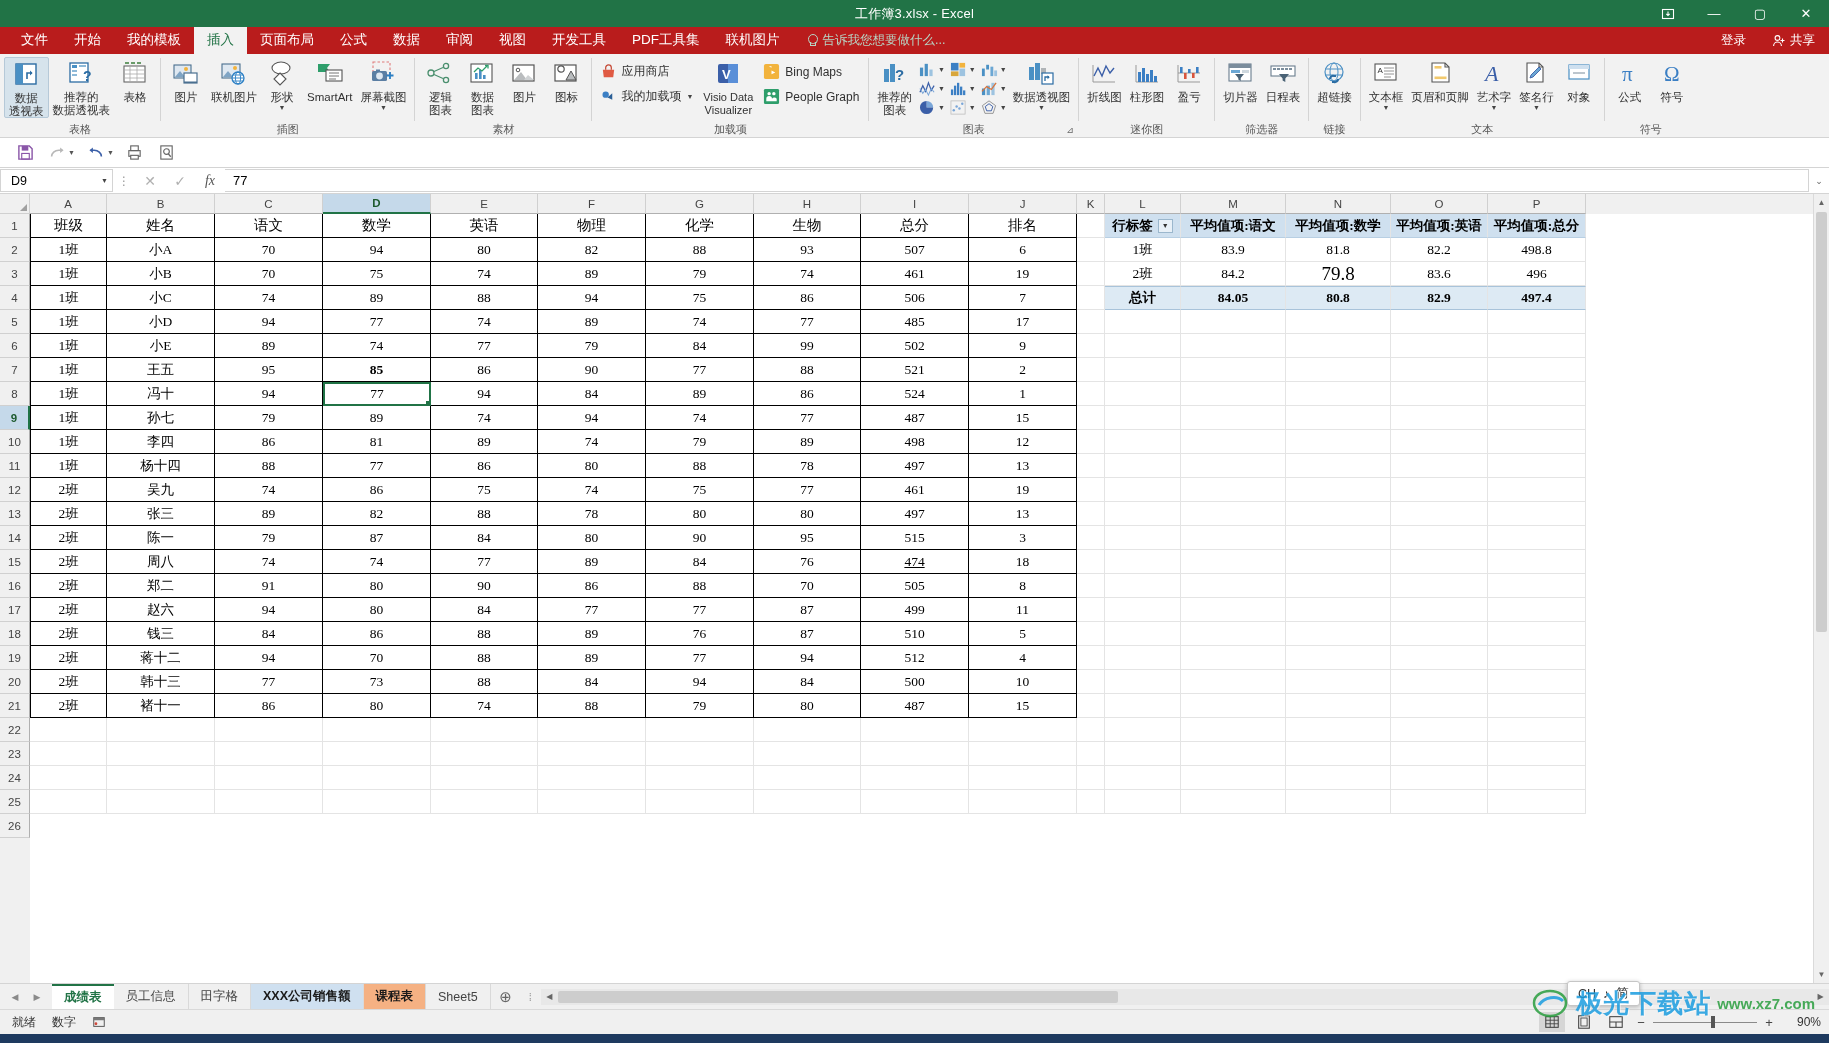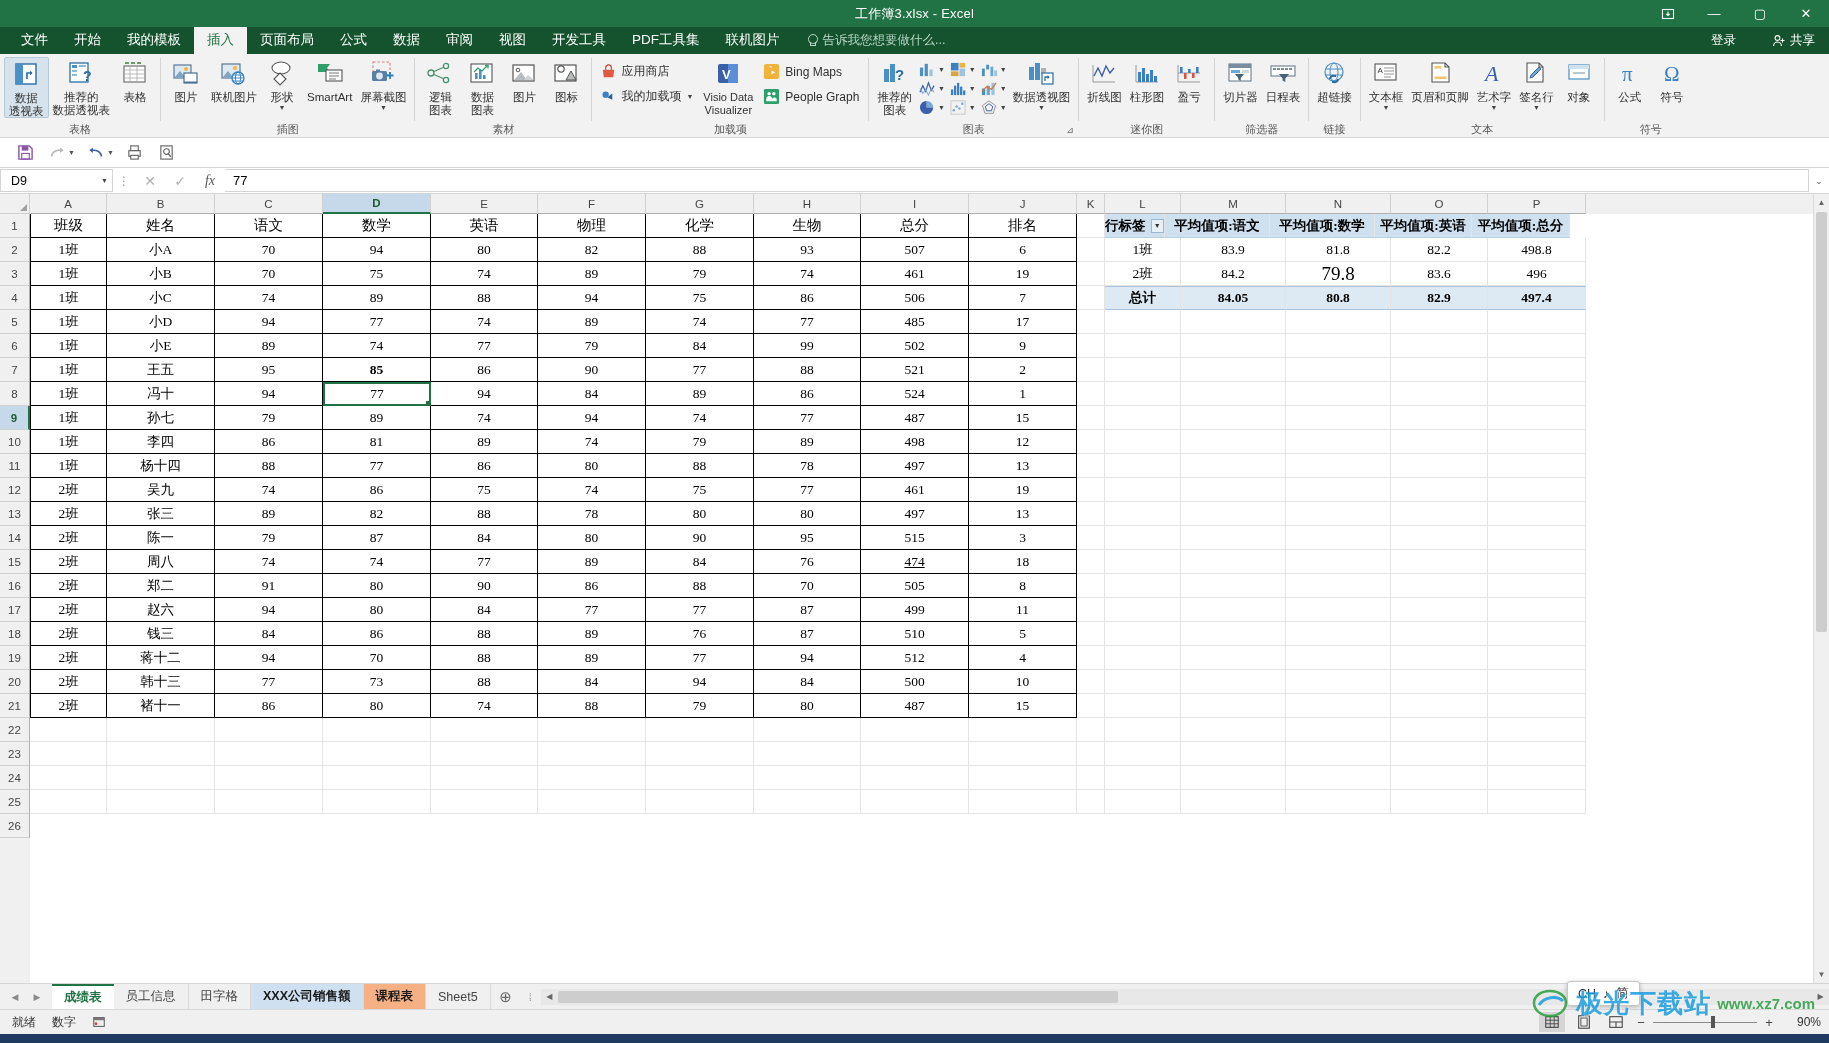--- a/index.html
+++ b/index.html
@@ -16,21 +16,21 @@
     display: flex; align-items: center; justify-content: center;
   }
   .title-text { color: #fff; font-size: 13px; letter-spacing: .2px; }
   .win-ctrls { position: absolute; right: 0; top: 0; height: 27px; display: flex; }
   .win-btn {
     width: 46px; height: 27px; display: flex; align-items: center; justify-content: center;
     color: #fff; font-size: 13px;
   }
   
   .tabstrip {
-    height: 27px; background: #14532d; display: flex; align-items: flex-end;
+    height: 27px; background: #b91c1c; display: flex; align-items: flex-end;
     position: relative; padding-left: 8px;
   }
   .tab {
     color: #fff; font-size: 13.5px; padding: 4px 13px 6px; height: 27px;
     display: flex; align-items: center; white-space: nowrap; cursor: default;
   }
   .tab.active { background: #f2f2f2; color: #217346; }
   .tell-me {
     display: flex; align-items: center; gap: 5px; color: #b7d5c5;
     font-size: 12.5px; padding-left: 14px; height: 27px;
@@ -38,21 +38,21 @@
   .bulb { width: 11px; height: 13px; display: inline-block; position: relative; }
   .bulb:before {
     content: ""; position: absolute; left: 1px; top: 0; width: 8px; height: 8px;
     border: 1.3px solid #b7d5c5; border-radius: 50% 50% 45% 45%;
   }
   .bulb:after {
     content: ""; position: absolute; left: 3px; bottom: 1px; width: 4px; height: 3px;
     border-bottom: 1.3px solid #b7d5c5; border-left: 1.3px solid #b7d5c5; border-right: 1.3px solid #b7d5c5;
   }
   .acct-row {
-    position: absolute; right: 4px; bottom: 2px; display: flex; align-items: flex-start; gap: 16px;
+    position: absolute; right: 4px; bottom: 2px; display: flex; align-items: flex-start; gap: 6px;
   }
   .acct-btn { color: #fff; font-size: 12.5px; padding: 3px 10px; display: flex; align-items: center; gap: 4px; }
   
   .ribbon {
     height: 84px; background: #f2f2f2; border-bottom: 1px solid #d4d4d4;
     display: flex; align-items: stretch; position: relative; overflow: hidden;
   }
   .rgroup { display: flex; flex-direction: column; position: relative; padding: 0 2px; }
   .rgroup-items { display: flex; align-items: flex-start; flex: 1; padding: 3px 2px 0; }
   .rgroup-title {
@@ -897,21 +897,21 @@
           <div class="cell b hdr-cell" style="width: 108px;">姓名</div>
           <div class="cell b hdr-cell" style="width: 108px;">语文</div>
           <div class="cell b hdr-cell" style="width: 108px;">数学</div>
           <div class="cell b hdr-cell" style="width: 107px;">英语</div>
           <div class="cell b hdr-cell" style="width: 108px;">物理</div>
           <div class="cell b hdr-cell" style="width: 108px;">化学</div>
           <div class="cell b hdr-cell" style="width: 107px;">生物</div>
           <div class="cell b hdr-cell" style="width: 108px;">总分</div>
           <div class="cell b hdr-cell" style="width: 108px;">排名</div>
           <div class="cell" style="width: 28px;"></div>
-          <div class="cell pv-hdr" style="width: 60px;">
+          <div class="cell pv-hdr" style="width: 76px;">
             <span>行标签</span>
             <span class="pv-filter">▼</span>
           </div>
           <div class="cell pv-hdr" style="width: 105px;">平均值项:语文</div>
           <div class="cell pv-hdr" style="width: 105px;">平均值项:数学</div>
           <div class="cell pv-hdr" style="width: 97px;">平均值项:英语</div>
           <div class="cell pv-hdr" style="width: 98px;">平均值项:总分</div>
         </div>
         <div class="crow">
           <div class="cell b lb" style="width: 77px;">1班</div>

